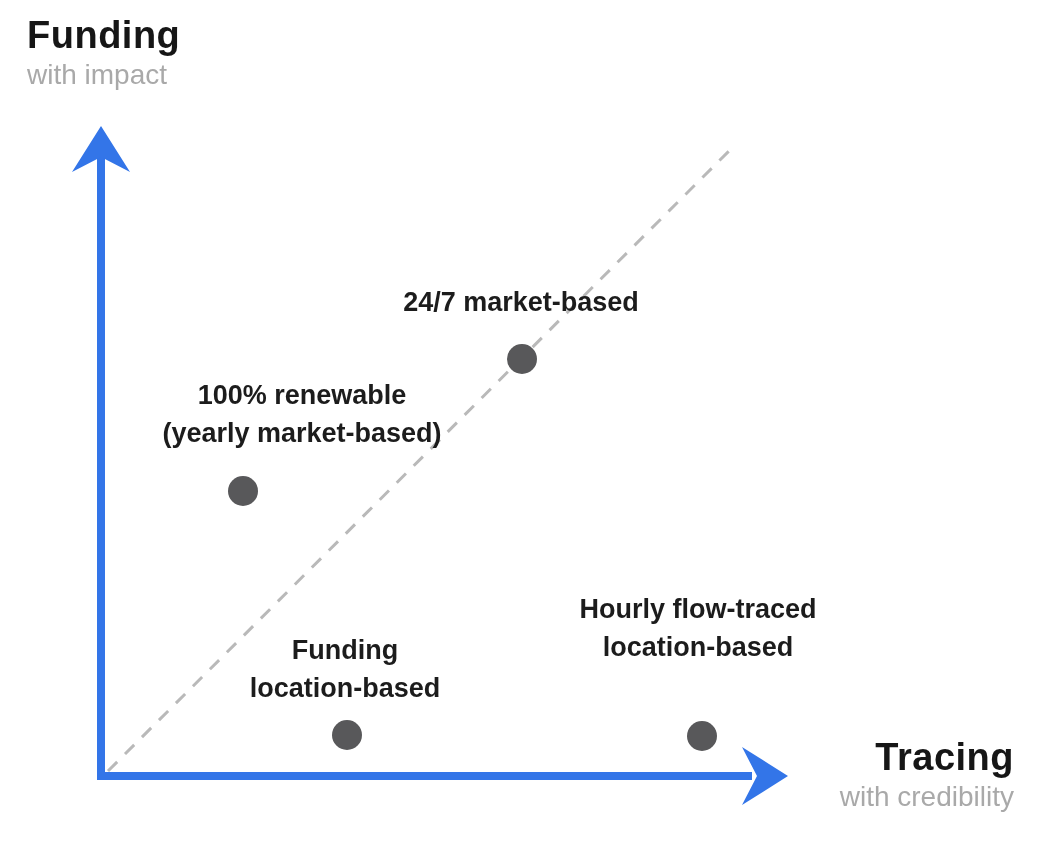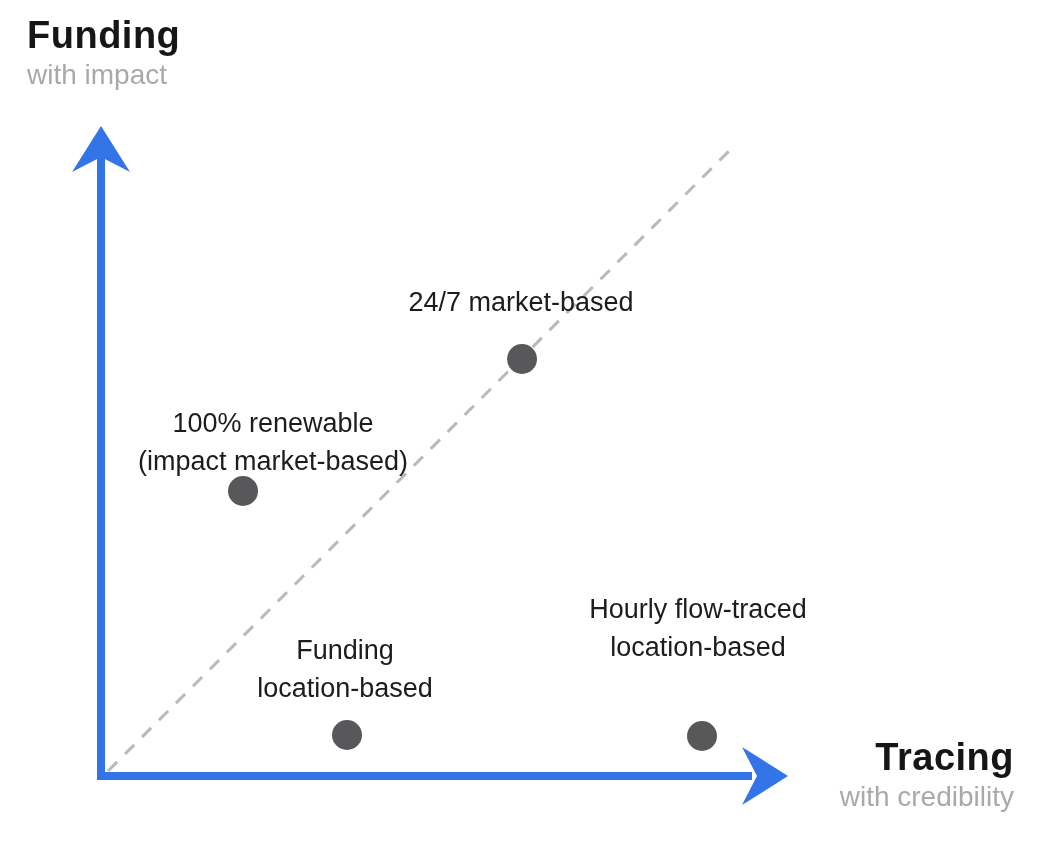--- a/index.html
+++ b/index.html
@@ -45,21 +45,21 @@
     font-size: 28px;
     font-weight: normal;
     color: #a9a9a9;
     line-height: 34px;
   }
   .point-label {
     position: absolute;
     transform: translate(-50%, -100%);
     text-align: center;
     font-size: 27px;
-    font-weight: normal;
+    font-weight: bold;
     color: #1c1c1c;
     line-height: 38px;
     white-space: nowrap;
     z-index: 1;
   }
 </style>
 </head>
 <body>
 
 <div class="canvas">
@@ -91,23 +91,23 @@
 
   <div class="axis-title-block x-title-block">
     <div class="axis-title-main">Tracing</div>
     <div class="axis-title-sub">with credibility</div>
   </div>
 
   <div>
       <div class="point-label" style="left: 521px; top: 321px; color: rgb(28, 28, 28);">
         <div>24/7 market-based</div>
       </div>
-      <div class="point-label" style="left: 273px; top: 452px; color: rgb(28, 28, 28); margin-top: 28px;">
+      <div class="point-label" style="left: 302px; top: 452px; color: rgb(28, 28, 28);">
         <div>100% renewable</div>
-        <div>(impact market-based)</div>
+        <div>(yearly market-based)</div>
       </div>
       <div class="point-label" style="left: 345px; top: 707px; color: rgb(28, 28, 28);">
         <div>Funding</div>
         <div>location-based</div>
       </div>
       <div class="point-label" style="left: 698px; top: 666px; color: rgb(28, 28, 28);">
         <div>Hourly flow-traced</div>
         <div>location-based</div>
       </div>
     </div>

